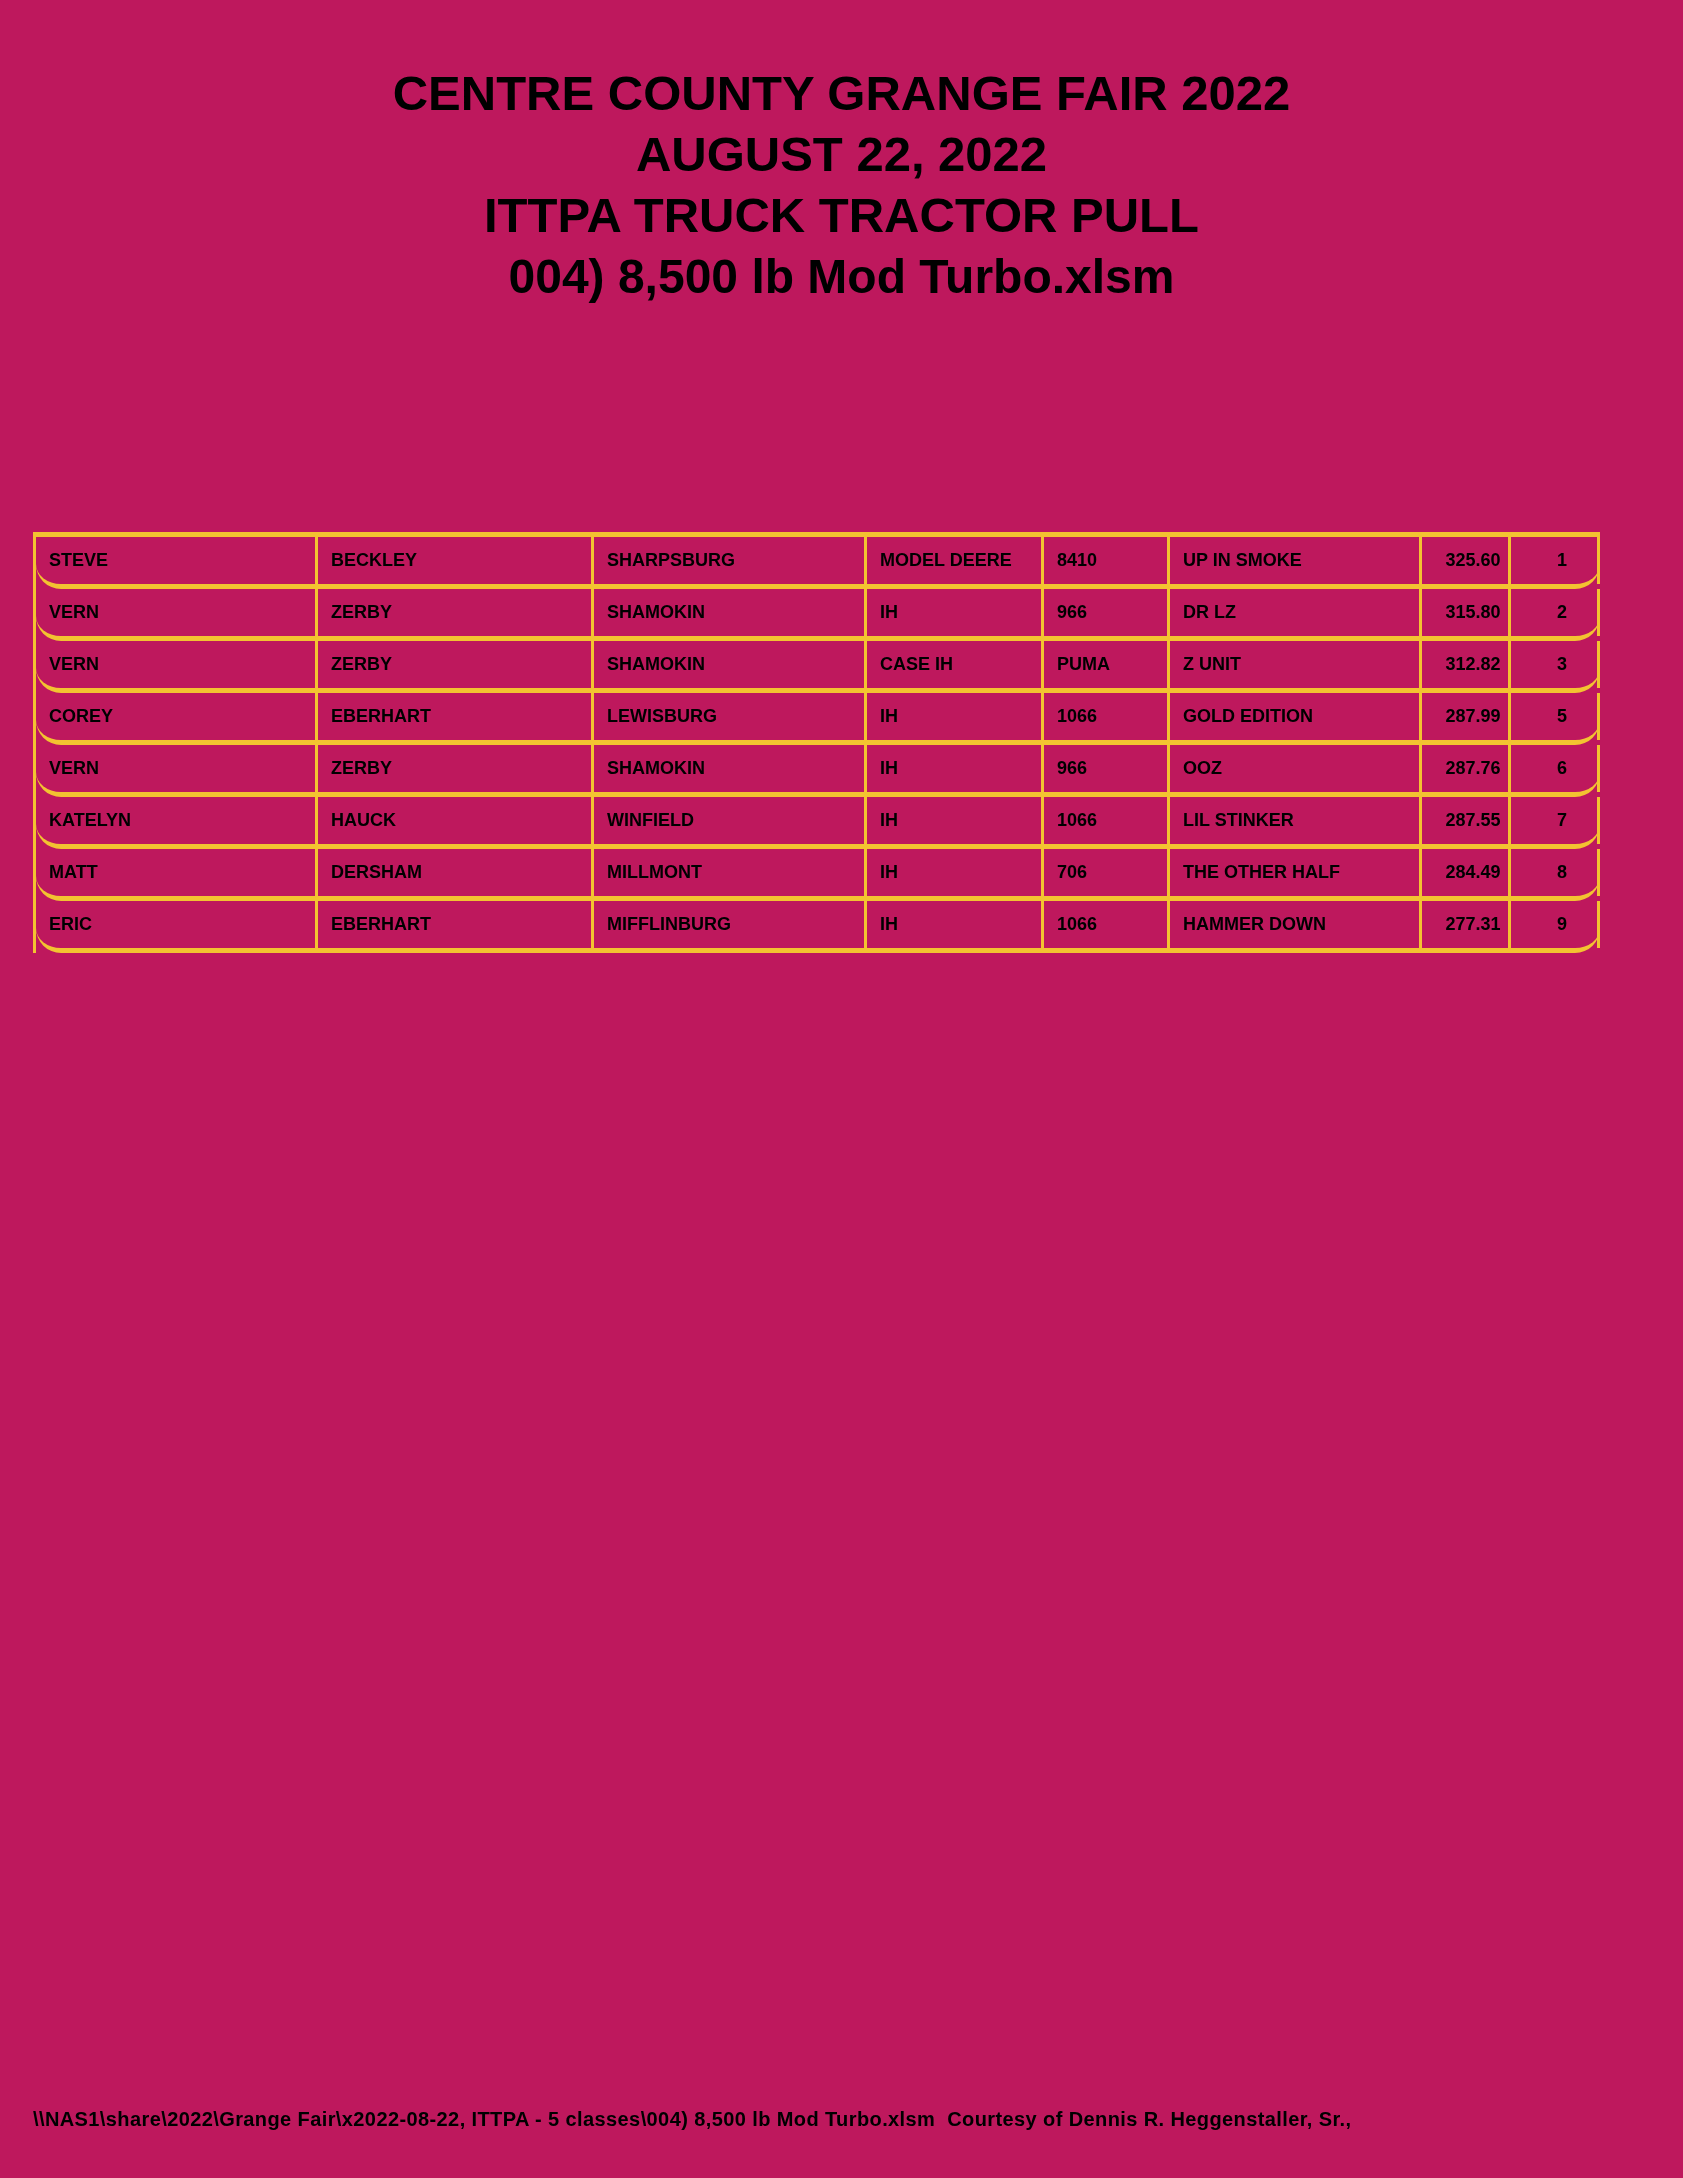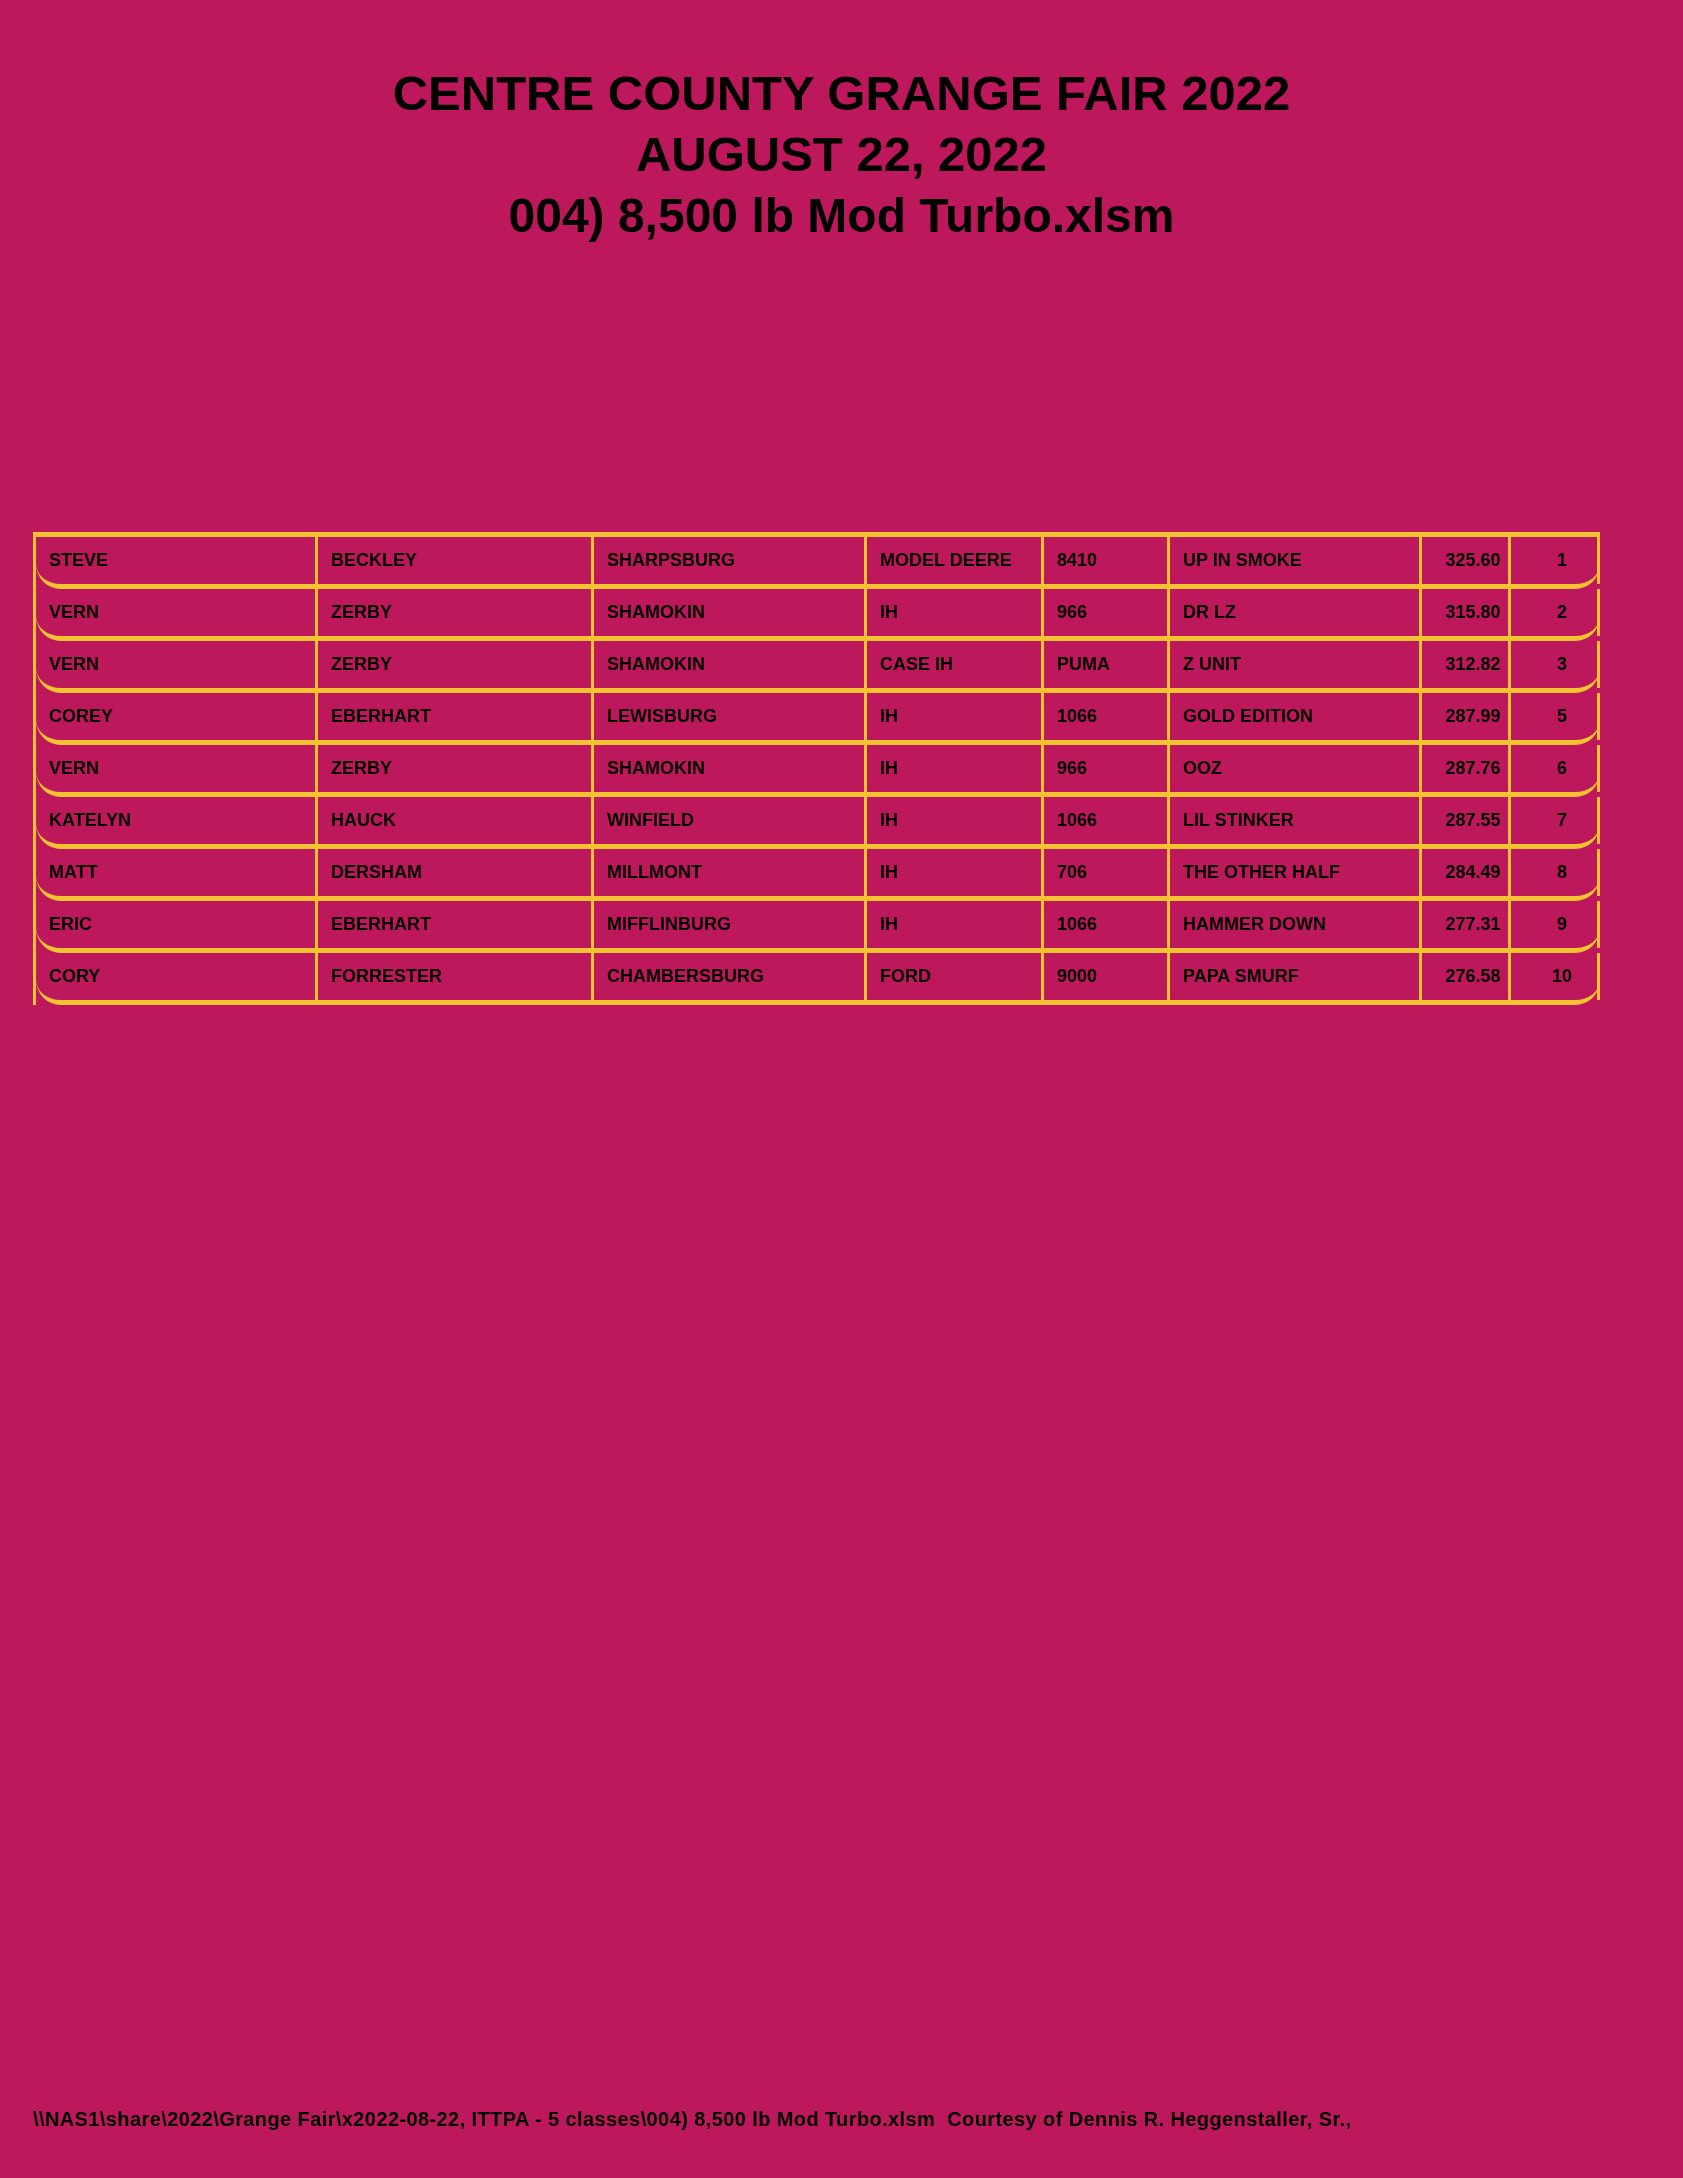--- a/index.html
+++ b/index.html
@@ -92,20 +92,21 @@
   .f-line1 { line-height: 24px; }
 </style>
 </head>
 <body>
 
 <div class="page">
 
   <div class="titles">
     <div class="t-main">CENTRE COUNTY GRANGE FAIR 2022</div>
     <div class="t-main">AUGUST 22, 2022</div>
+    <div class="t-main">ITTPA TRUCK TRACTOR PULL</div>
     <div class="t-file">004) 8,500 lb Mod Turbo.xlsm</div>
   </div>
 
 
   <div class="grid" id="grid">
       <div class="row">
         <div class="cell col0">STEVE</div>
         <div class="cell col1">BECKLEY</div>
         <div class="cell col2">SHARPSBURG</div>
         <div class="cell col3">MODEL DEERE</div>
@@ -177,30 +178,20 @@
       <div class="row">
         <div class="cell col0">ERIC</div>
         <div class="cell col1">EBERHART</div>
         <div class="cell col2">MIFFLINBURG</div>
         <div class="cell col3">IH</div>
         <div class="cell col4">1066</div>
         <div class="cell col5">HAMMER DOWN</div>
         <div class="cell col6">277.31</div>
         <div class="cell col7">9</div>
       </div>
-      <div class="row">
-        <div class="cell col0">CORY</div>
-        <div class="cell col1">FORRESTER</div>
-        <div class="cell col2">CHAMBERSBURG</div>
-        <div class="cell col3">FORD</div>
-        <div class="cell col4">9000</div>
-        <div class="cell col5">PAPA SMURF</div>
-        <div class="cell col6">276.58</div>
-        <div class="cell col7">10</div>
-      </div>
     </div>
 
   <div class="footer">
     <div class="f-line1">\\NAS1\share\2022\Grange Fair\x2022-08-22, ITTPA - 5 classes\004) 8,500 lb Mod Turbo.xlsm  Courtesy of Dennis R. Heggenstaller, Sr.,</div>
     
   </div>
 
 </div>
 
 

